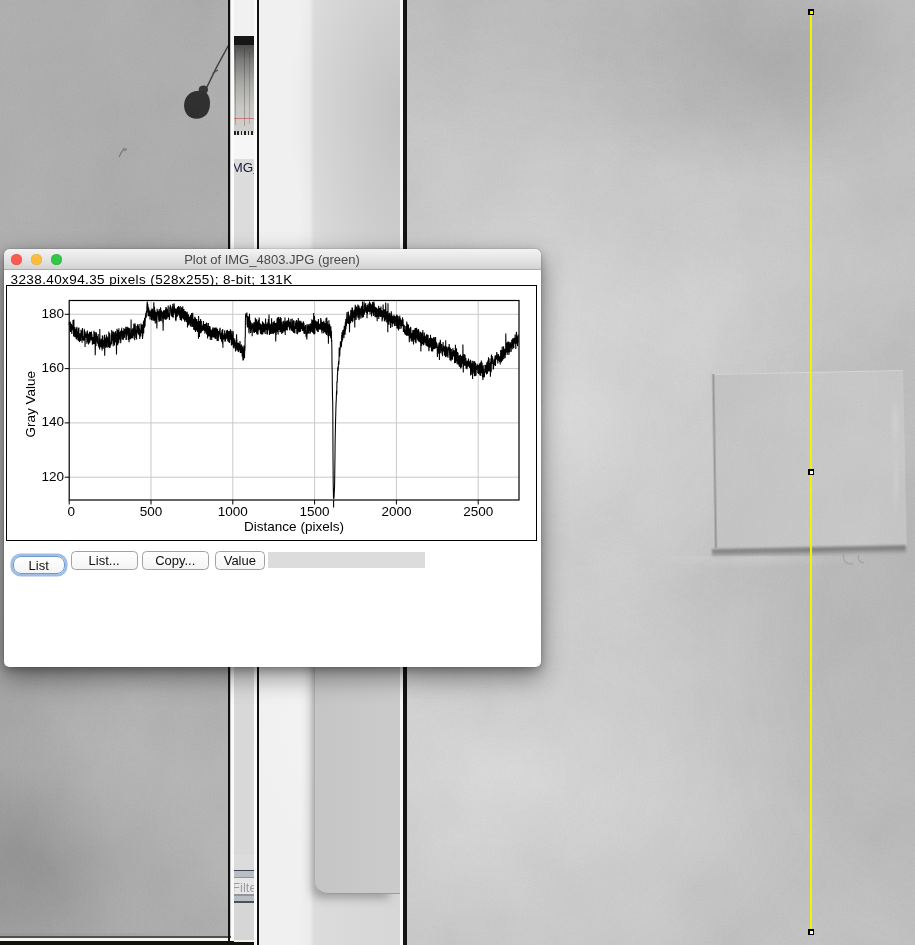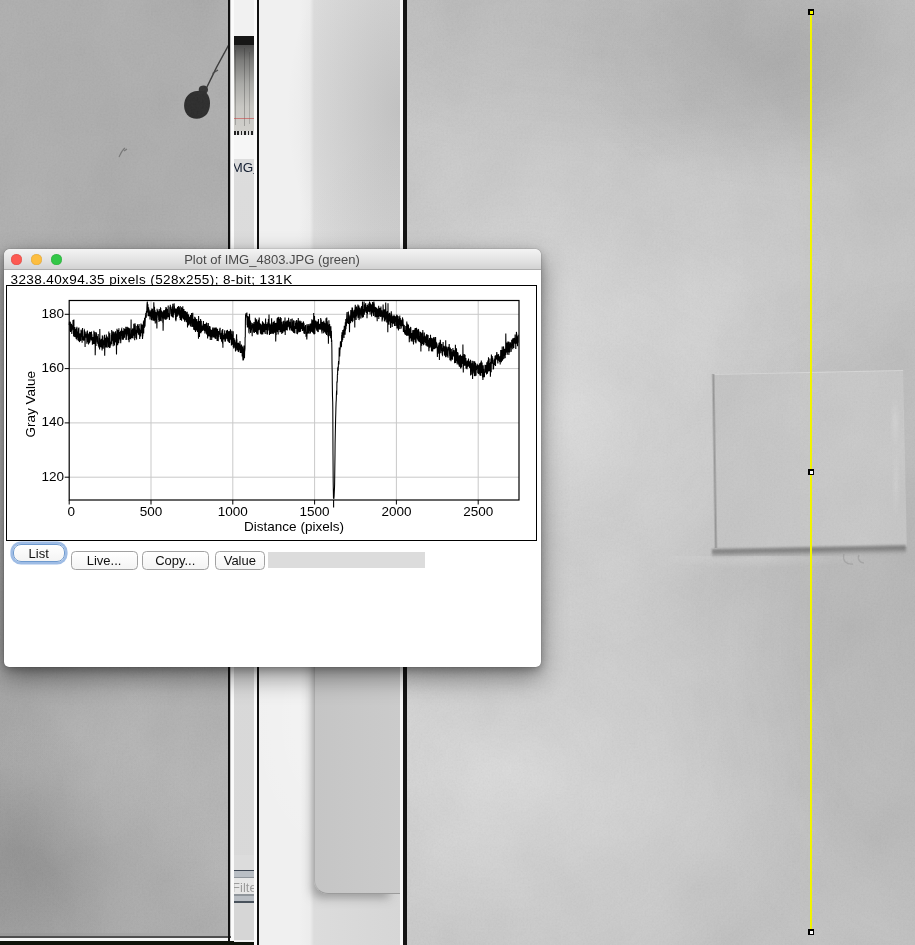--- a/index.html
+++ b/index.html
@@ -193,23 +193,23 @@
    <text x="226.8" y="231" text-anchor="middle">1000</text>
    <text x="308.6" y="231" text-anchor="middle">1500</text>
    <text x="390.4" y="231" text-anchor="middle">2000</text>
    <text x="472.2" y="231" text-anchor="middle">2500</text>
    <text x="288" y="245.5" text-anchor="middle">Distance (pixels)</text>
    <text transform="translate(29,119.3) rotate(-90)" text-anchor="middle">Gray Value</text>
   </g>
  </svg>
 
  <div class="abs" style="left:264.5px;top:303.5px;width:157px;height:16px;background:#dcdcdc;"></div>
- <div class="abs btn" style="left:9px;top:295px;width:52.4px;
+ <div class="abs btn" style="left:9px;top:307px;width:52.4px;
   box-shadow:0 0 0 2.6px rgba(125,165,220,.75);border-color:#6f9ace;border-radius:8px;">List</div>
- <div class="abs btn" style="left:67px;top:302.4px;width:67.2px;">Live...</div>
+ <div class="abs btn" style="left:67px;top:302.4px;width:67.2px;">List...</div>
  <div class="abs btn" style="left:138.1px;top:302.4px;width:67.3px;">Copy...</div>
  <div class="abs btn" style="left:211.3px;top:302.4px;width:50.1px;">Value</div>
 </div>
 <style>
 .btn{height:18.7px;box-sizing:border-box;border:1px solid #a2a2a2;border-radius:4.5px;
  background:linear-gradient(180deg,#ffffff,#f4f4f4);font-size:13px;color:#111;
  text-align:center;line-height:17px;}
 </style>
 
 </body></html>

